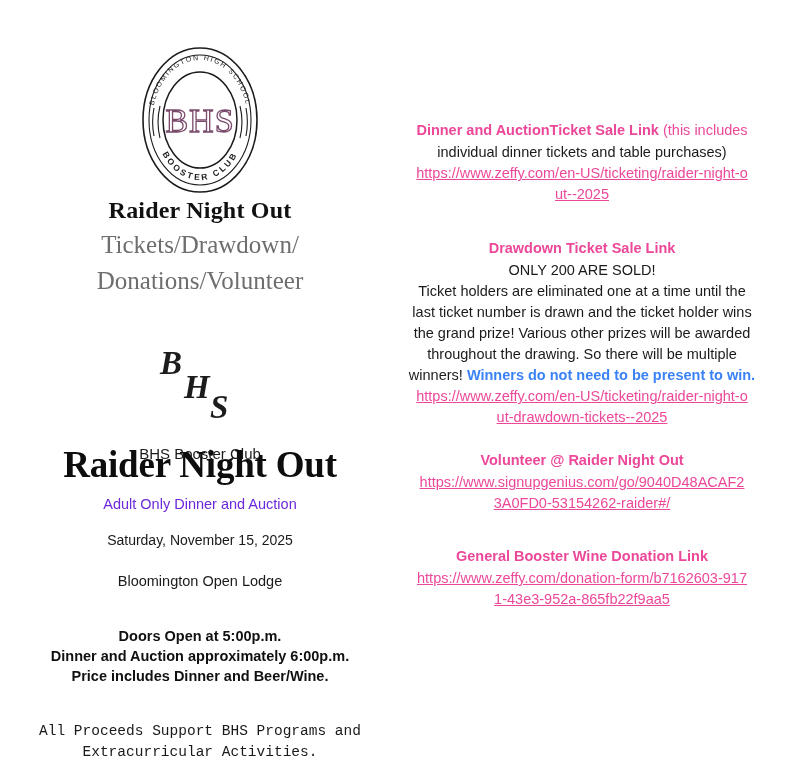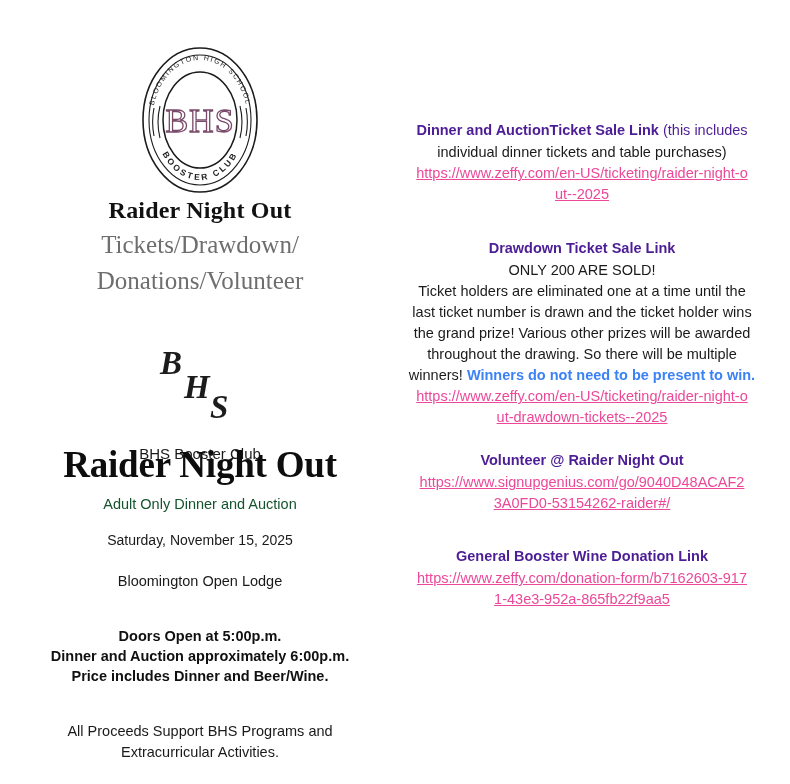--- a/index.html
+++ b/index.html
@@ -102,21 +102,21 @@
     line-height: 1.16;
     letter-spacing: -0.2px;
   }
 
   .event-tagline {
     position: absolute;
     left: 0;
     top: 496px;
     width: 400px;
     font-size: 14.5px;
-    color: #14532d;
+    color: #6d28d9;
   }
 
   .event-date {
     position: absolute;
     left: 0;
     top: 532px;
     width: 400px;
     font-size: 14px;
     color: #1a1a1a;
   }
@@ -146,40 +146,40 @@
 
   .proceeds {
     position: absolute;
     left: 0;
     top: 721px;
     width: 400px;
     font-size: 14.5px;
     color: #1a1a1a;
     line-height: 1.46;
   }
-  .proceeds div { line-height: 1.46; }
+  .proceeds div { line-height: 1.46; font-family: Liberation Mono, monospace; }
 
   
   .col-right {
     position: absolute;
     left: 406px;
     top: 0;
     width: 360px;
     height: 784px;
     text-align: center;
   }
   .link-block { position: absolute; left: 0; width: 352px; }
   .block-1 { top: 120px; }
   .block-2 { top: 238px; }
   .block-3 { top: 450px; }
   .block-4 { top: 546px; }
 
   .blk-head {
     font-size: 14.5px;
-    color: #4c1d95;
+    color: #ec4899;
     line-height: 1.45;
     margin: 0 0 1px 0;
   }
   .blk-head b { font-weight: bold; }
   .blk-head .reg { font-weight: normal; }
 
   .blk-line {
     font-size: 14.5px;
     color: #1a1a1a;
     line-height: 1.46;

